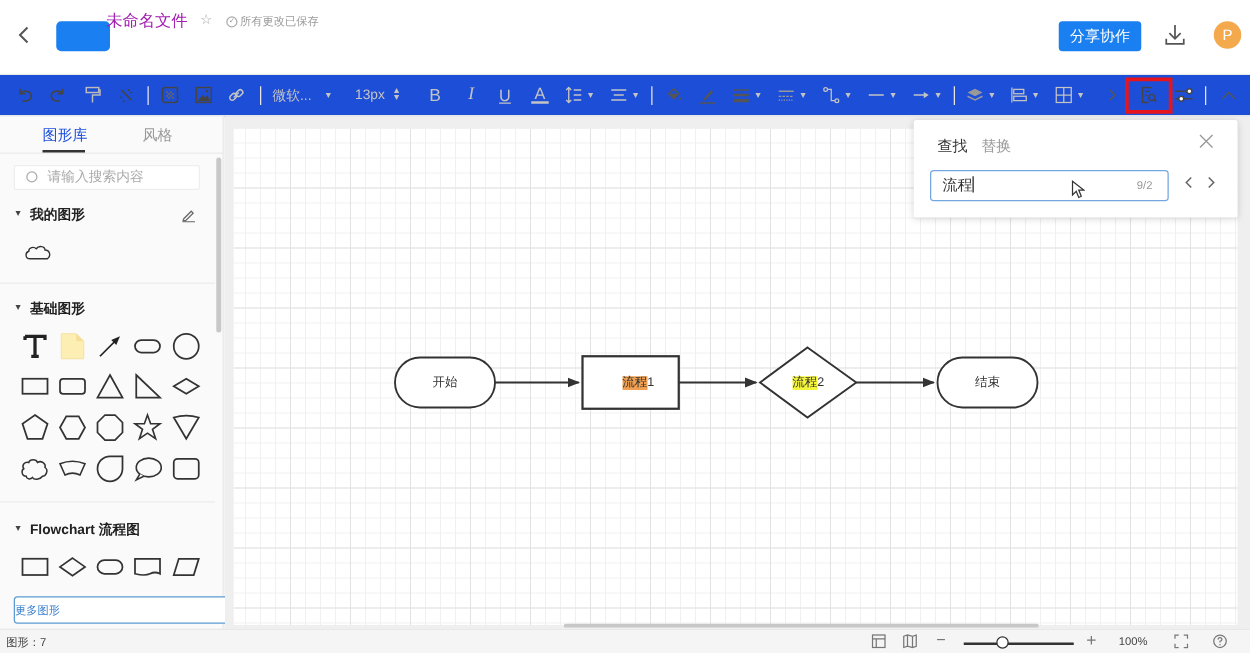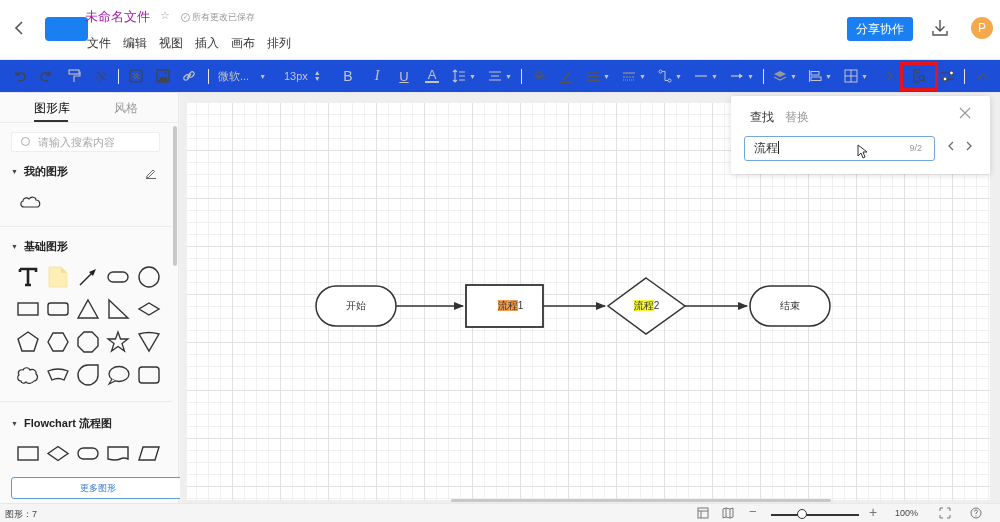--- a/index.html
+++ b/index.html
@@ -25,30 +25,30 @@
   .tb { position: absolute; top: 8px; height: 16px; display: flex; align-items: center; justify-content: center; color: #444; font-size: 13px; cursor: pointer; }
   .tb.dis { color: #c4c4c4; }
   .tb .caret { font-size: 7px; color: #c4c4c4; margin-left: 3px; }
   .tsep { position: absolute; top: 9px; width: 1px; height: 15px; background: #e6e6e6; }
   .find-highlight { position: absolute; left: 900px; top: 62px; width: 38px; height: 29px; border: 3px solid #e8141b; }
 
   
   .left { position: absolute; left: 0; top: 93px; width: 179px; height: 410px; background: #fafafa; border-right: 1px solid #e8e8e8; }
   .tabs { position: absolute; left: 0; top: 0; width: 179px; height: 30px; border-bottom: 1px solid #ececec; }
   .tab { position: absolute; top: 7px; font-size: 12px; color: #999; cursor: pointer; }
-  .tab.active { color: #000000; }
+  .tab.active { color: #1d4ed8; }
   .tab-underline { position: absolute; left: 34px; top: 27px; width: 34px; height: 2px; background: #333; }
   .search-box { position: absolute; left: 11px; top: 39px; width: 149px; height: 20px; background: #fff; border: 1px solid #eee; border-radius: 2px; font-size: 11px; color: #aaa; line-height: 18px; padding-left: 26px; }
   .search-box .mag { position: absolute; left: 9px; top: 4px; width: 9px; height: 9px; border: 1px solid #aaa; border-radius: 50%; }
   .section-title { position: absolute; left: 11px; font-size: 11px; font-weight: bold; color: #222; display: flex; align-items: center; gap: 6px; cursor: pointer; }
   .section-title .tri { font-size: 7px; color: #444; }
   .edit-icon { position: absolute; left: 145px; top: 72px; width: 12px; height: 12px; cursor: pointer; }
   .section-divider { position: absolute; left: 0; width: 172px; height: 1px; background: #ececec; }
   .shape { position: absolute; width: 26px; height: 26px; cursor: pointer; }
-  .more-btn { position: absolute; left: 11px; top: 384px; width: 174px; height: 22px; border: 1px solid #5b9bd5; border-radius: 3px; background: #fff; color: #3a7fd0; font-size: 9px; line-height: 20px; text-align: center; cursor: pointer; }
+  .more-btn { position: absolute; left: 11px; top: 384px; width: 174px; height: 22px; border: 1px solid #5b9bd5; border-radius: 3px; background: #fff; color: #3a7fd0; font-size: 9px; line-height: 20px; text-align: left; cursor: pointer; }
   .left-scroll { position: absolute; left: 173px; top: 33px; width: 4px; height: 140px; background: #c8c8c8; border-radius: 2px; }
 
   
   .canvas-wrap { position: absolute; left: 180px; top: 93px; width: 820px; height: 410px; background: #efefef; }
   .canvas { position: absolute; left: 7px; top: 10px; width: 803px; height: 397px; background-color: #fff;
     background-image:
       linear-gradient(#e2e2e2 1px, transparent 1px),
       linear-gradient(90deg, #e2e2e2 1px, transparent 1px),
       linear-gradient(#f0f0f0 1px, transparent 1px),
       linear-gradient(90deg, #f0f0f0 1px, transparent 1px);
@@ -85,28 +85,20 @@
       <svg width="10" height="16" viewBox="0 0 10 16">
           <path d="M8 2 L2 8 L8 14" fill="none" stroke="#555" stroke-width="1.6"></path>
         </svg>
     </div>
     <div class="logo">On</div>
     <div class="doc-title">未命名文件</div>
     <div class="star-icon">☆</div>
     <div class="save-status">
       <span class="ok">✓</span>
       <span>所有更改已保存</span>
-    </div>
-    <div class="menubar">
-      <span>文件</span>
-      <span>编辑</span>
-      <span>视图</span>
-      <span>插入</span>
-      <span>画布</span>
-      <span>排列</span>
     </div>
     <div class="share-btn">分享协作</div>
     <div class="download-btn">
       <svg width="18" height="20" viewBox="0 0 18 20">
         <path d="M9 2 V13 M4.5 8.5 L9 13 L13.5 8.5" fill="none" stroke="#555" stroke-width="1.4"></path>
         <path d="M2 13 V17 H16 V13" fill="none" stroke="#555" stroke-width="1.4"></path>
       </svg>
     </div>
     <div class="avatar">P</div>
   </div>

